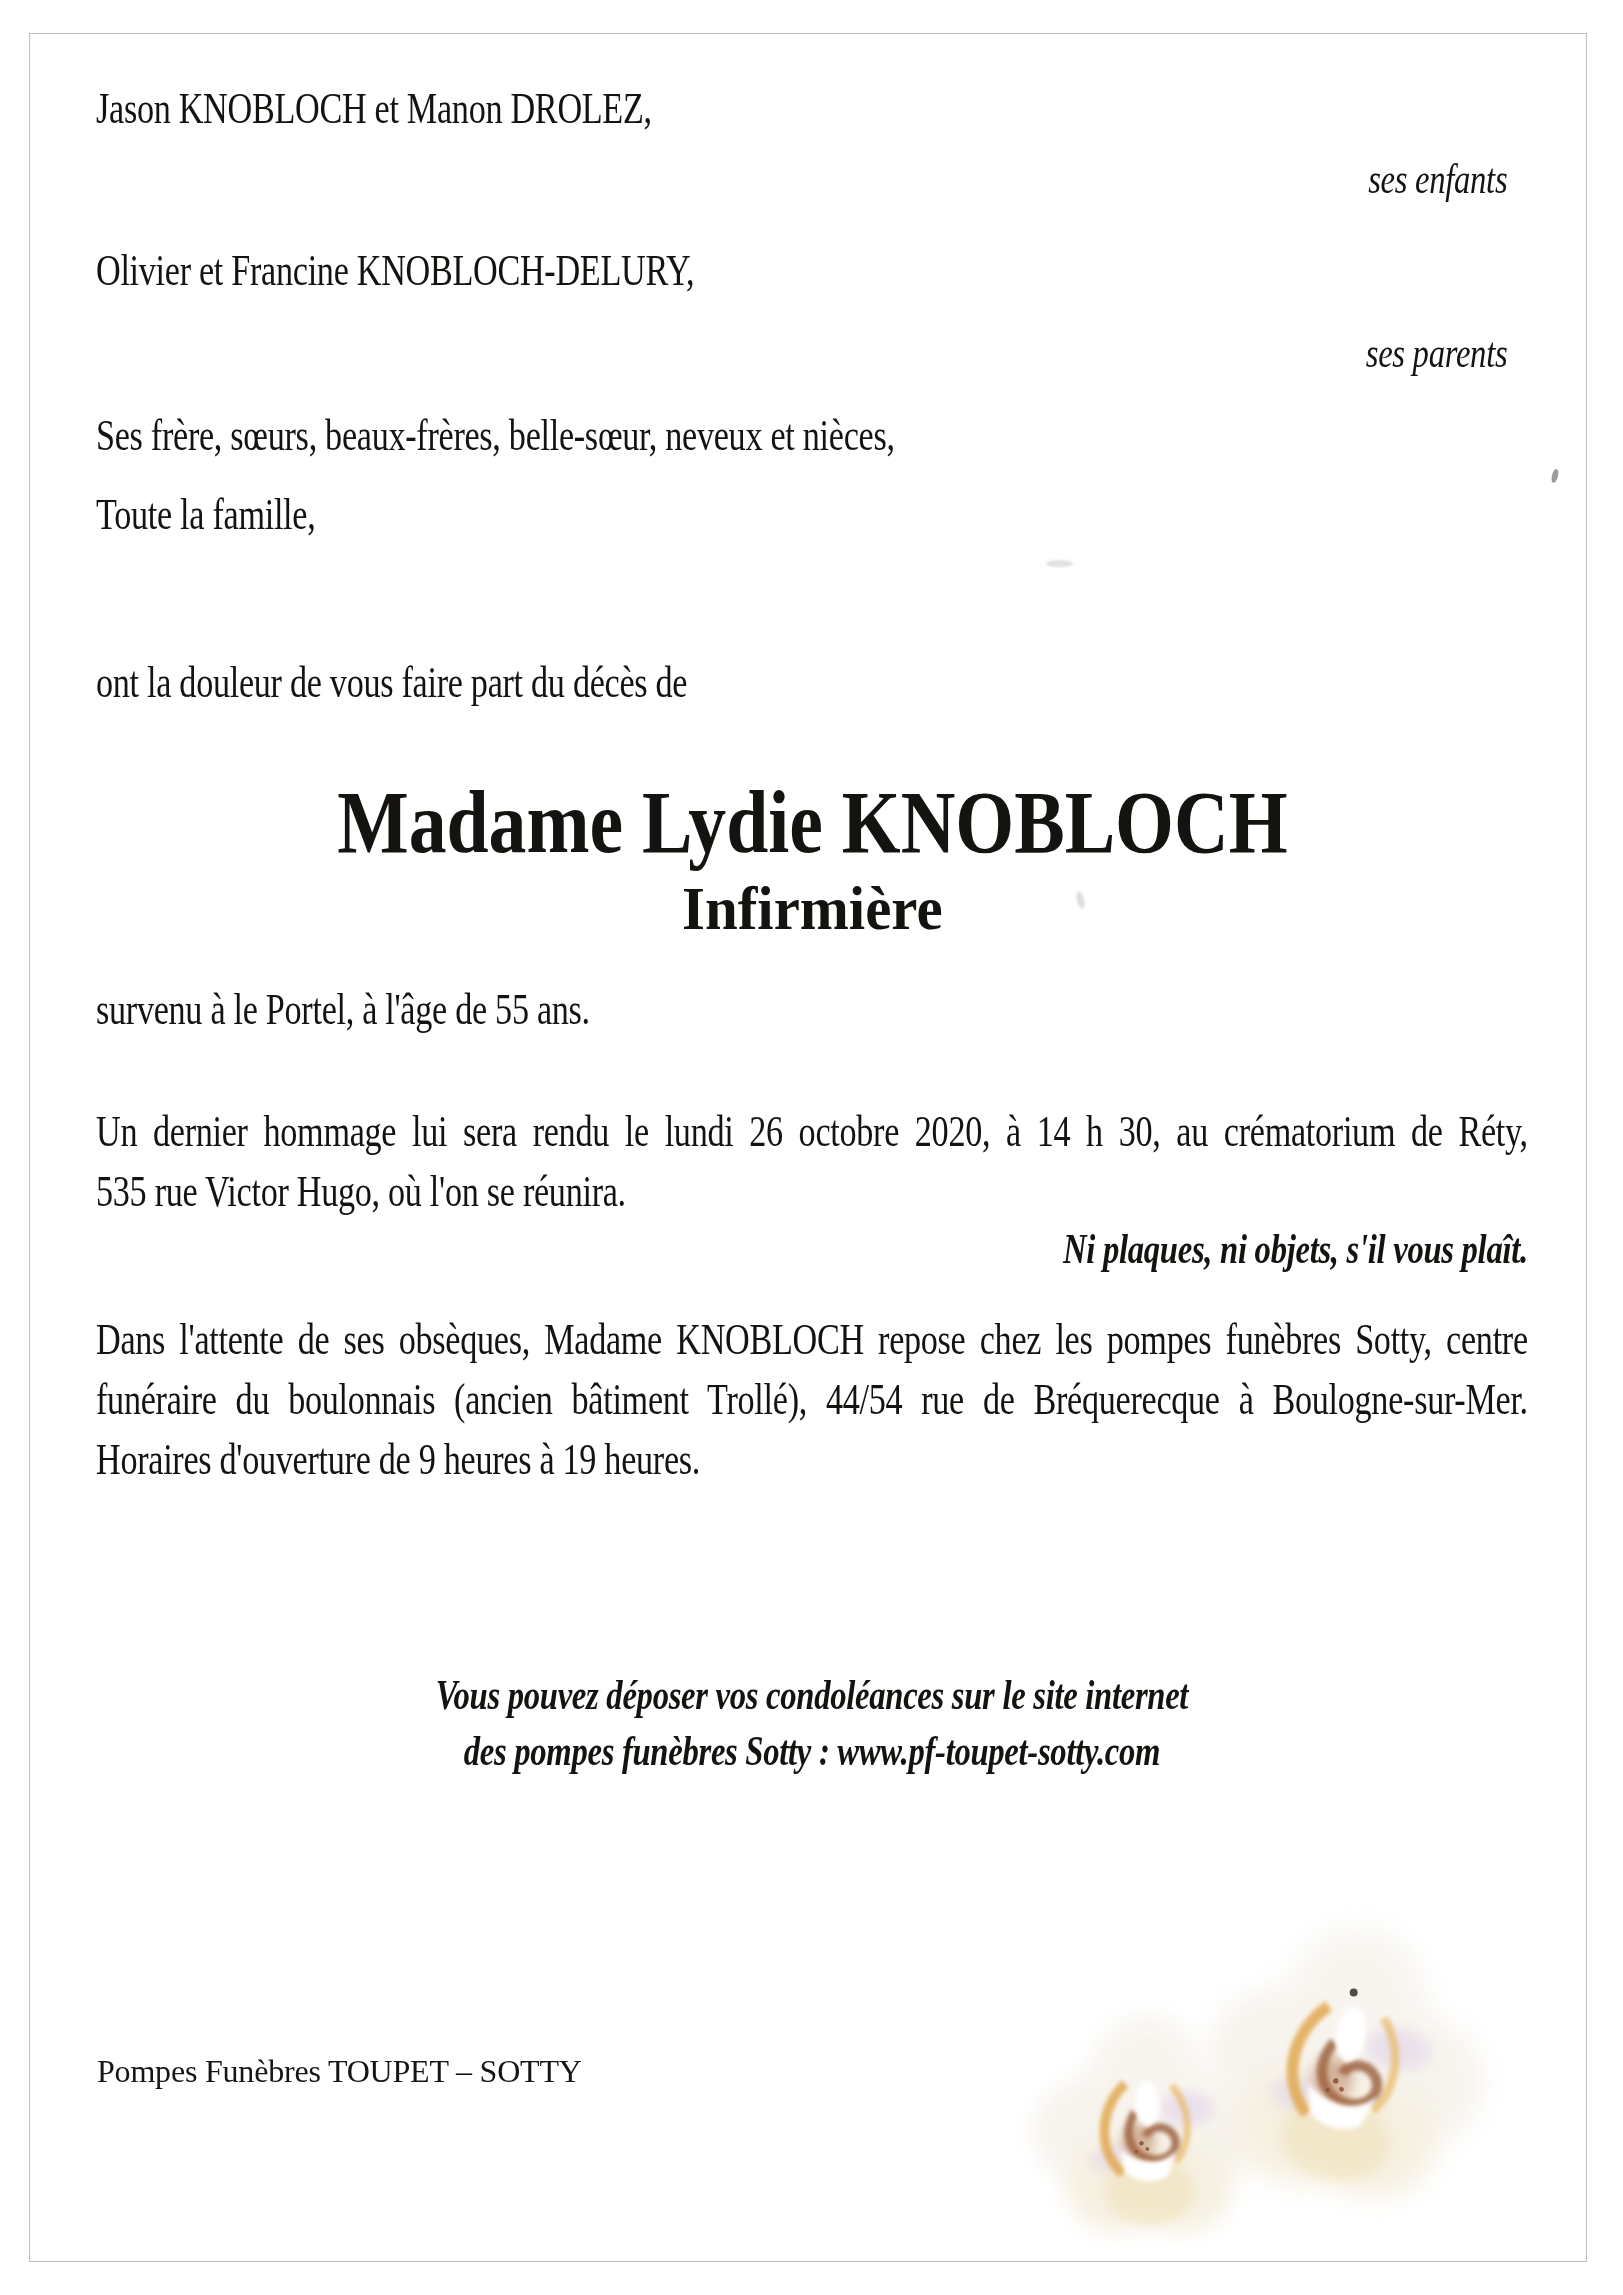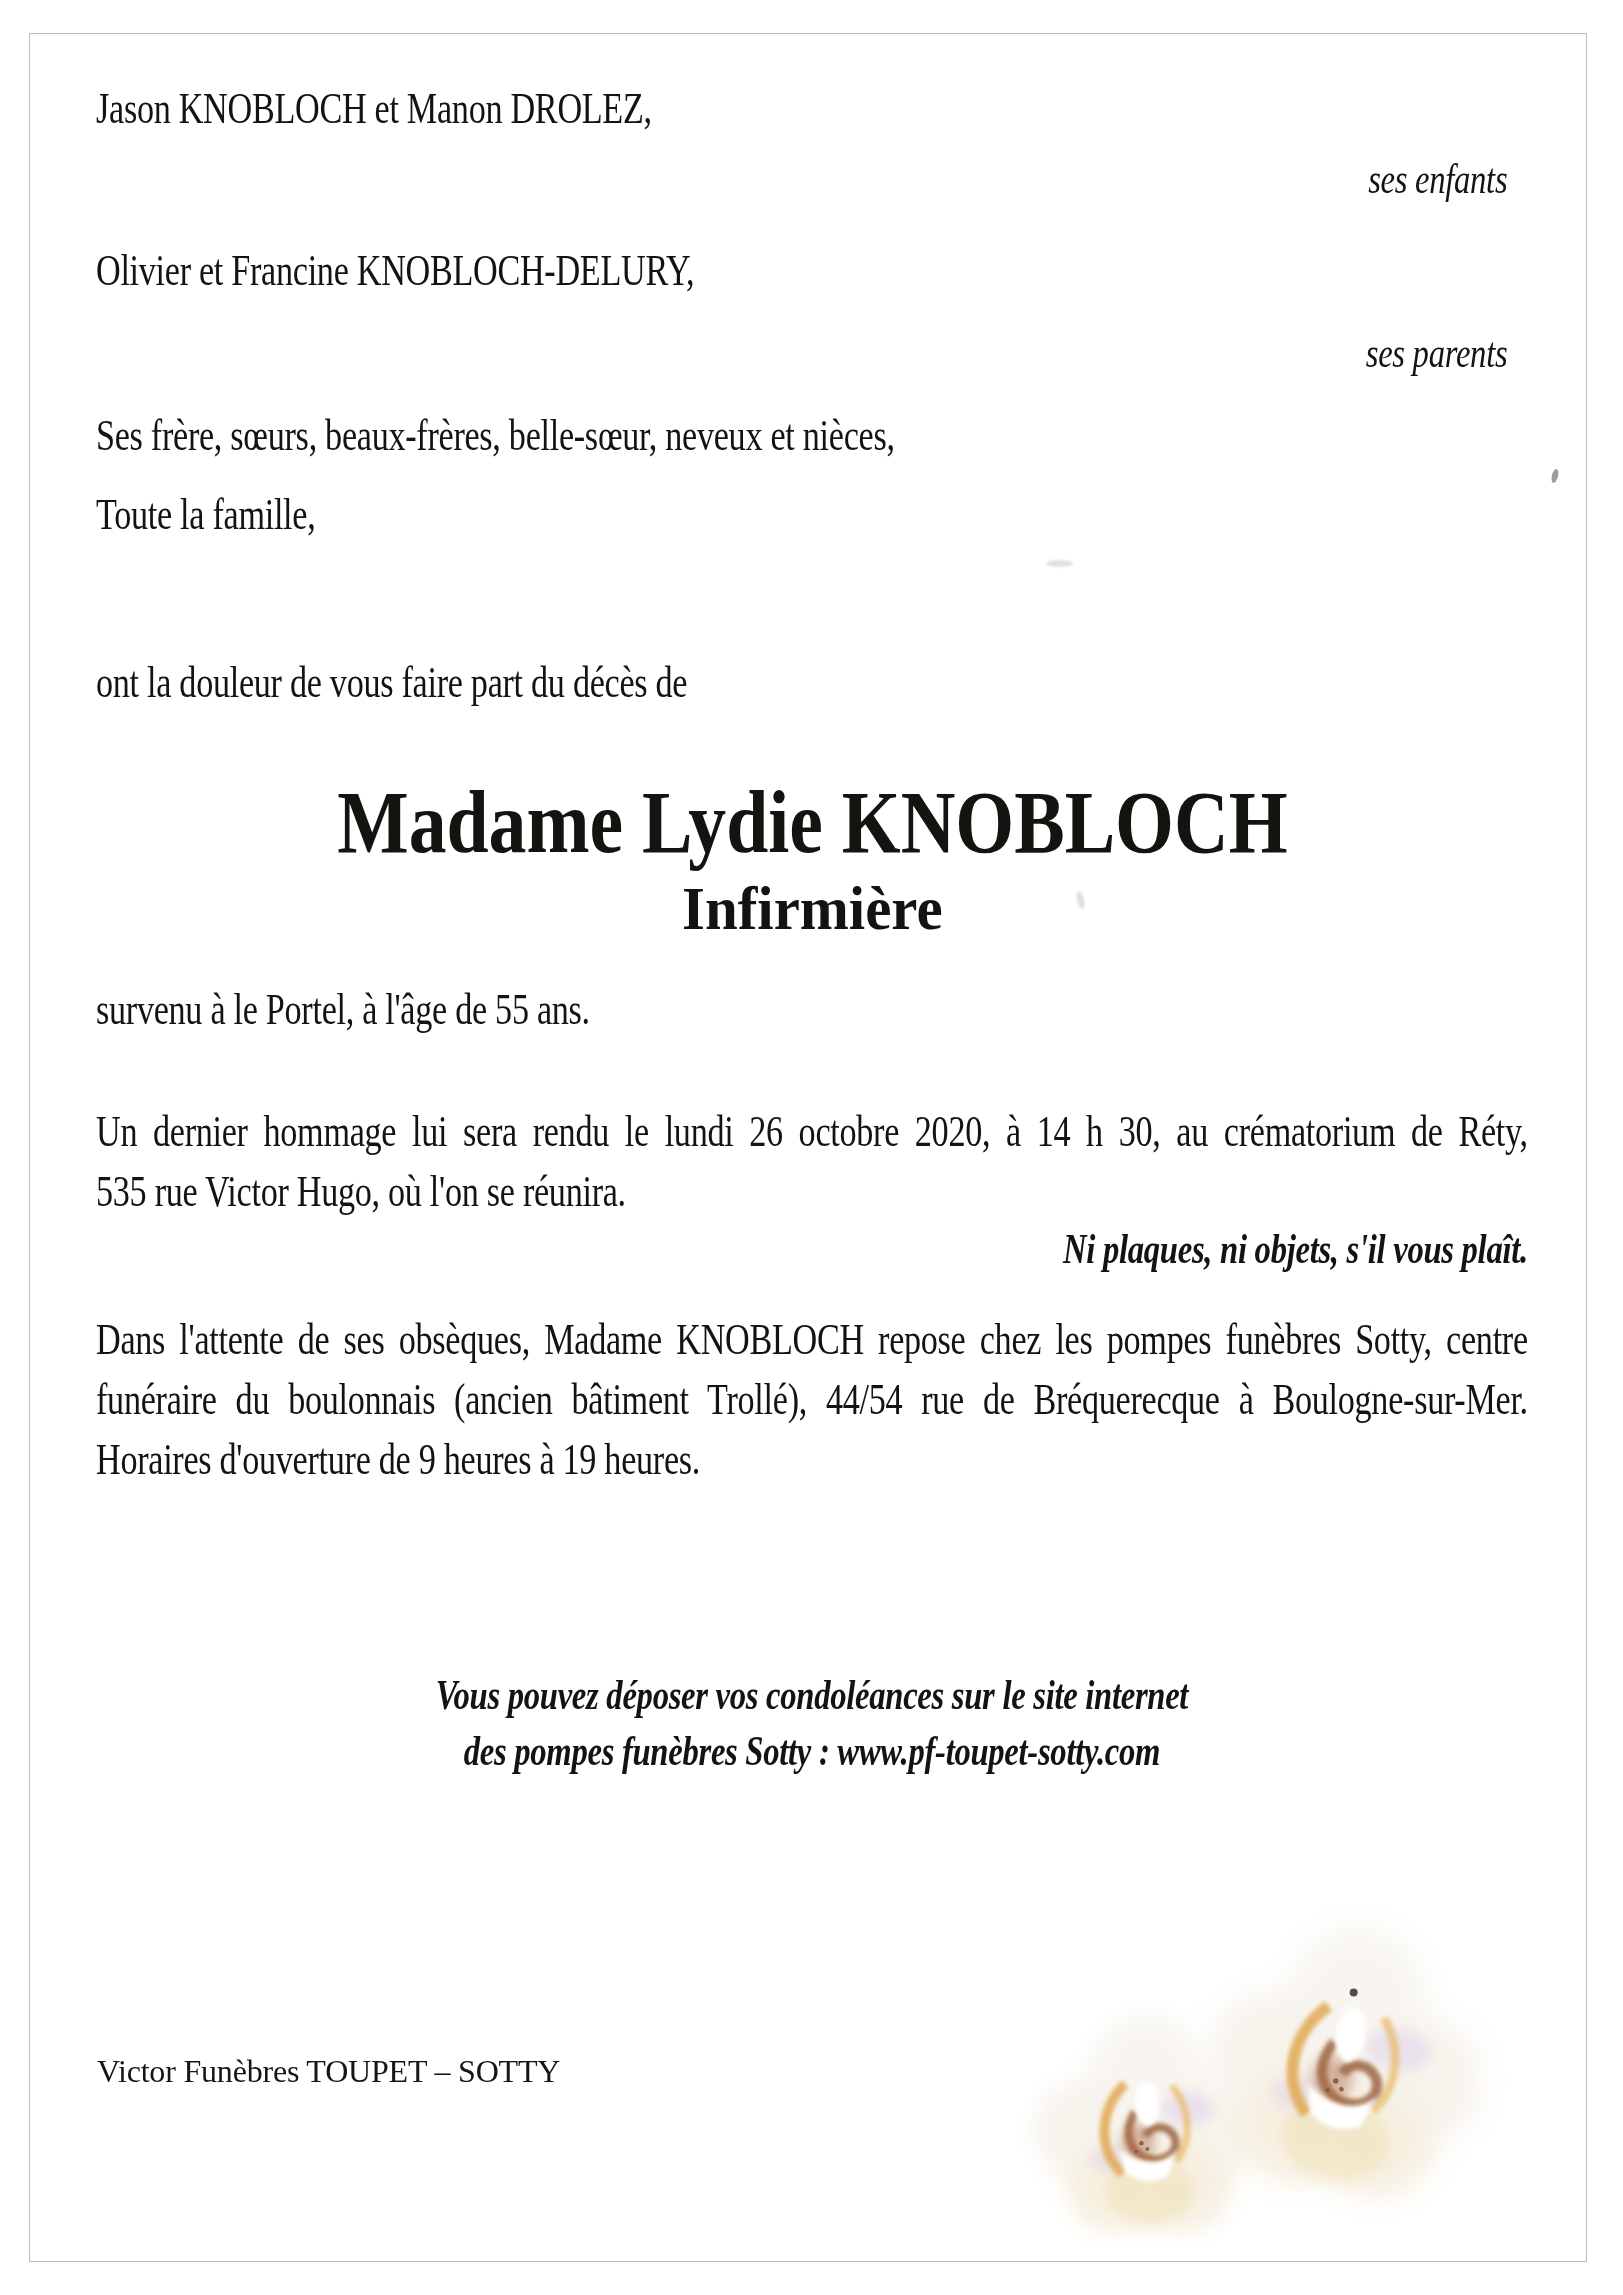--- a/index.html
+++ b/index.html
@@ -77,21 +77,21 @@
   <div class="line bi right" style="top:1223px;">Ni plaques, ni objets, s'il vous plaît.</div>
 
   <div class="line justify" style="top:1314px;">Dans l'attente de ses obsèques, Madame KNOBLOCH repose chez les pompes funèbres Sotty, centre</div>
   <div class="line justify" style="top:1374px;">funéraire du boulonnais (ancien bâtiment Trollé), 44/54 rue de Bréquerecque à Boulogne-sur-Mer.</div>
   <div class="line" style="top:1434px;">Horaires d'ouverture de 9 heures à 19 heures.</div>
 
   <div class="line bi center" style="top:1669px;">Vous pouvez déposer vos condoléances sur le site internet</div>
   <div class="line bi center" style="top:1725px;">des pompes funèbres Sotty : www.pf-toupet-sotty.com</div>
 
   <div class="footer-block">
-    <div>Victor Funèbres TOUPET – SOTTY</div>
+    <div>Pompes Funèbres TOUPET – SOTTY</div>
     
     
     
     
   </div>
 
   <svg class="orchids" viewBox="0 0 660 510" xmlns="http://www.w3.org/2000/svg" aria-hidden="true">
     <defs>
       <filter id="fb1" x="-60%" y="-60%" width="220%" height="220%">
           <feGaussianBlur stdDeviation="16"></feGaussianBlur>

